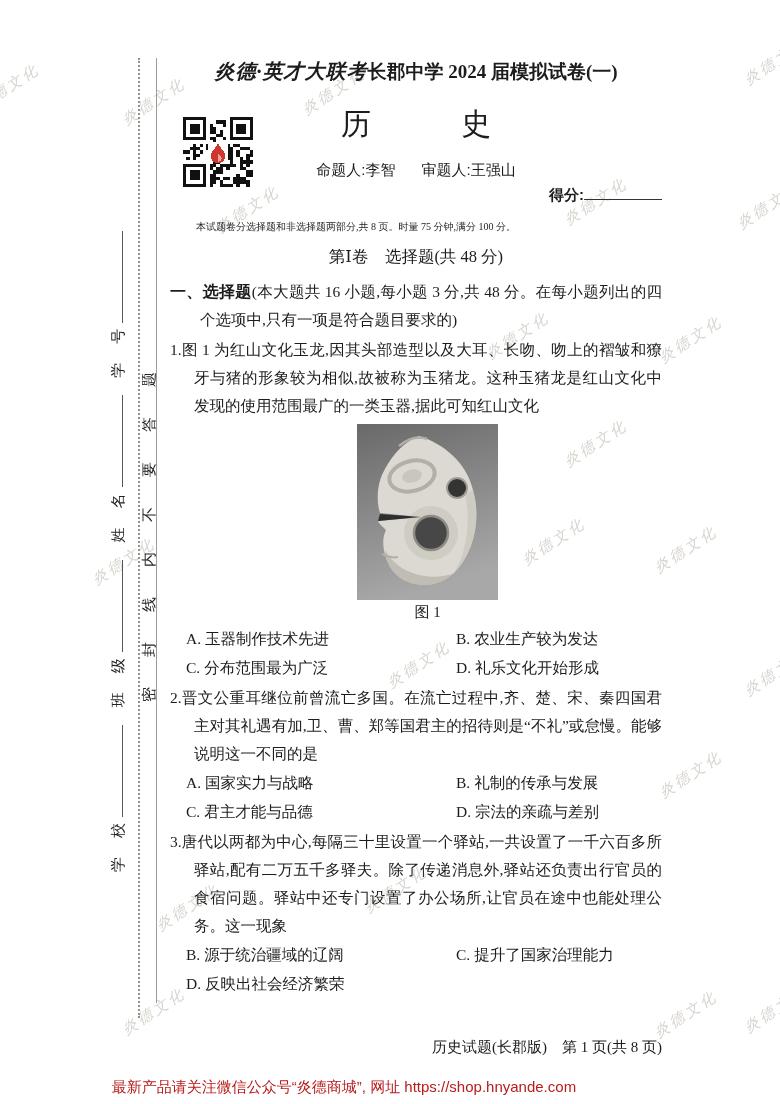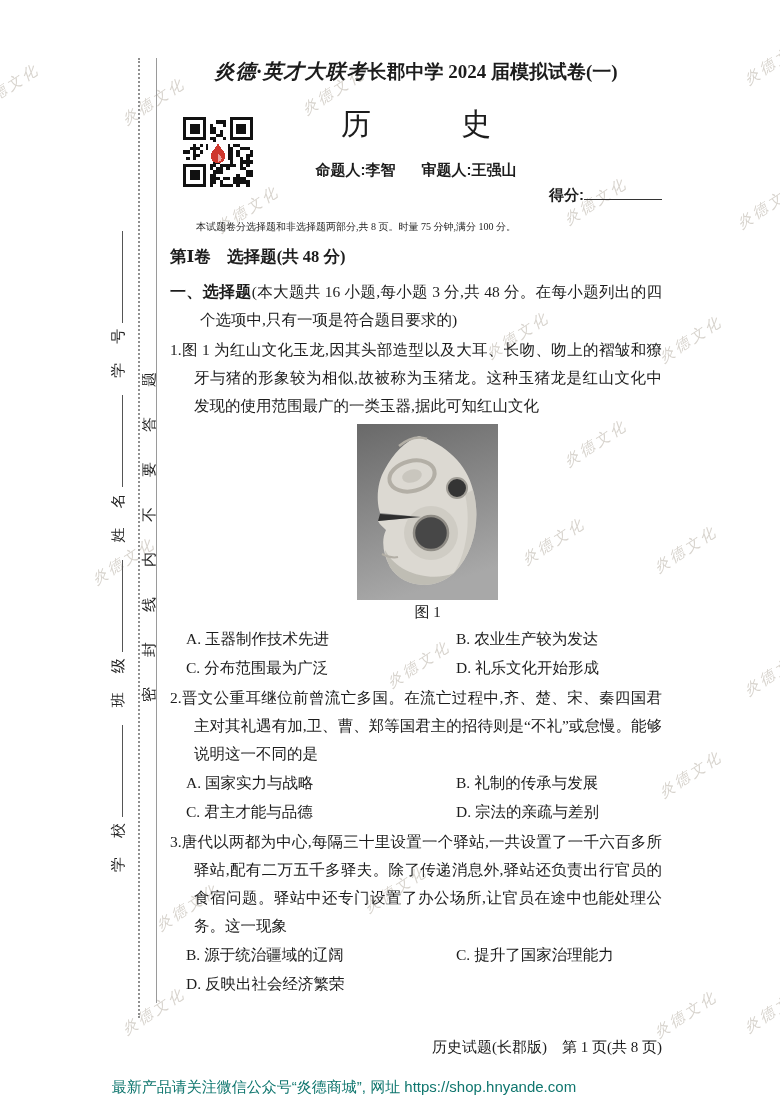--- a/index.html
+++ b/index.html
@@ -26,46 +26,46 @@
   .seal-text{
     position:absolute;left:140px;top:702px;width:400px;
     transform:rotate(-90deg);transform-origin:0 0;
     font-size:15px;letter-spacing:30px;color:#222;white-space:nowrap;
   }
   
   .content{position:absolute;left:170px;top:0;width:492px;}
   .exam-header{margin-top:58px;text-align:center;font-weight:bold;font-size:19px;white-space:nowrap;}
   .exam-header .series{font-style:italic;font-size:20px;letter-spacing:1px;}
   .subject-title{margin-top:22px;text-align:center;font-weight:normal;font-size:30px;line-height:34px;font-family:"Liberation Sans","DejaVu Sans",sans-serif;}
-  .people{margin-top:20px;text-align:center;font-weight:bold;font-size:15px;font-family:"Liberation Sans","DejaVu Sans",sans-serif;}
+  .people{margin-top:20px;text-align:center;font-weight:normal;font-size:15px;font-family:"Liberation Sans","DejaVu Sans",sans-serif;}
   .people .gap{display:inline-block;width:26px;}
   .score-row{margin-top:4px;text-align:right;font-weight:bold;font-size:15px;font-family:"Liberation Sans","DejaVu Sans",sans-serif;}
   .score-blank{display:inline-block;width:78px;height:15px;border-bottom:1px solid #333;}
   .notice{margin-top:15px;font-size:10px;white-space:nowrap;text-indent:26px;}
-  .section-heading{margin-top:12px;font-weight:bold;font-size:16.5px;}
+  .section-heading{margin-top:12px;text-align:center;font-weight:normal;font-size:16.5px;}
   .instruction{margin-top:10px;font-size:15.5px;line-height:28px;padding-left:30px;text-indent:-30px;text-align:justify;}
   .instruction b{font-size:16px;margin-top:20px;}
   .qtext{margin:2px 0 0 0;font-size:15.5px;line-height:28px;padding-left:24px;text-indent:-24px;text-align:justify;}
   .options{
     padding-left:16px;font-size:15.5px;line-height:29px;
     display:grid;grid-template-columns:270px 1fr;
   }
   .opt .lbl{margin-right:4px;}
   
   .figure{width:141px;margin:4px 0 0 187px;}
   .figure svg{display:block;}
   .figure-caption{width:141px;margin-left:187px;text-align:center;font-size:15px;line-height:24px;}
   
   .qr{position:absolute;left:183px;top:117px;width:70px;height:70px;}
   .qr svg{display:block;width:70px;height:70px;}
   
   .page-footer{position:absolute;left:170px;top:1038px;width:492px;text-align:right;font-size:15px;}
   .promo{
     position:absolute;left:0;top:1078px;width:688px;text-align:center;
-    font-family:"Liberation Sans","DejaVu Sans",sans-serif;font-size:15px;color:#0f766e;
+    font-family:"Liberation Sans","DejaVu Sans",sans-serif;font-size:15px;color:#b91c1c;
   }
 </style>
 </head>
 <body>
 
 <div class="page">
 
   <div>
       <span class="wm" style="left: -28px; top: 78px;">炎德文化</span>
       <span class="wm" style="left: 118px; top: 92px;">炎德文化</span>

